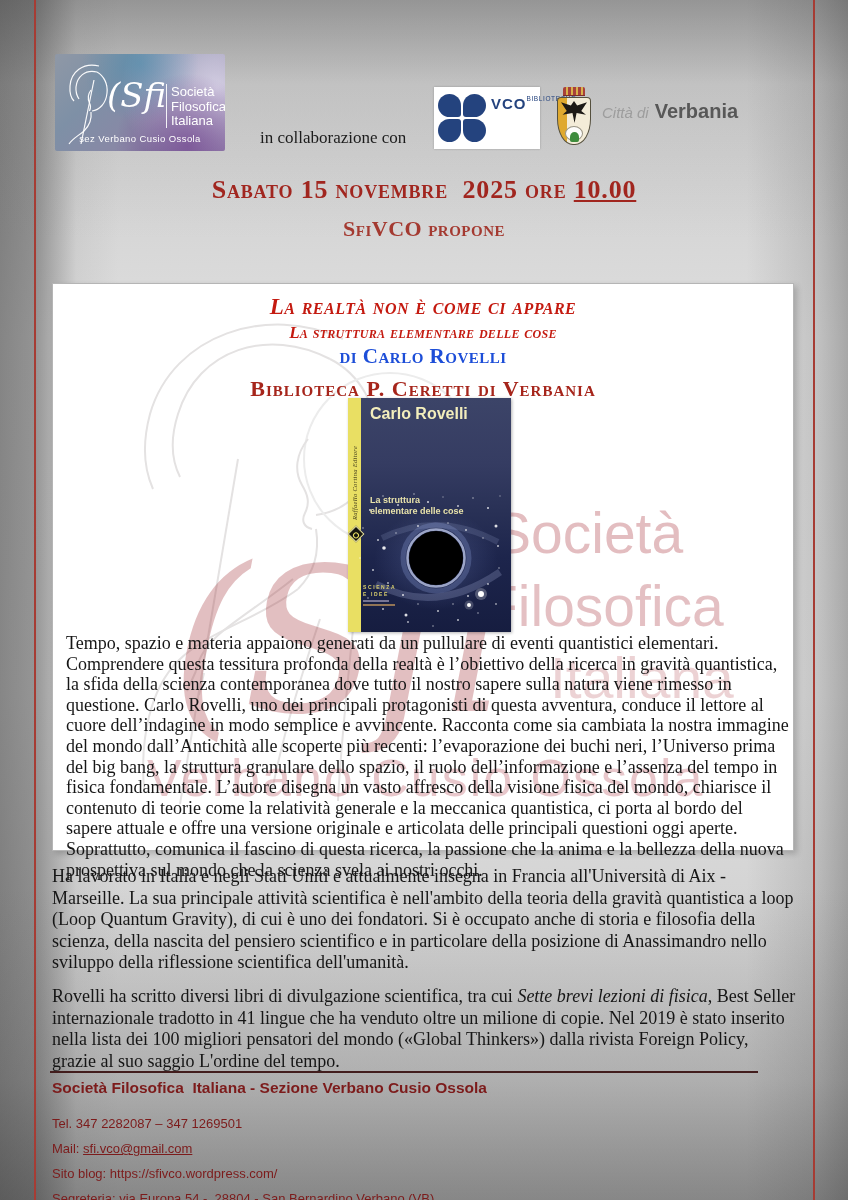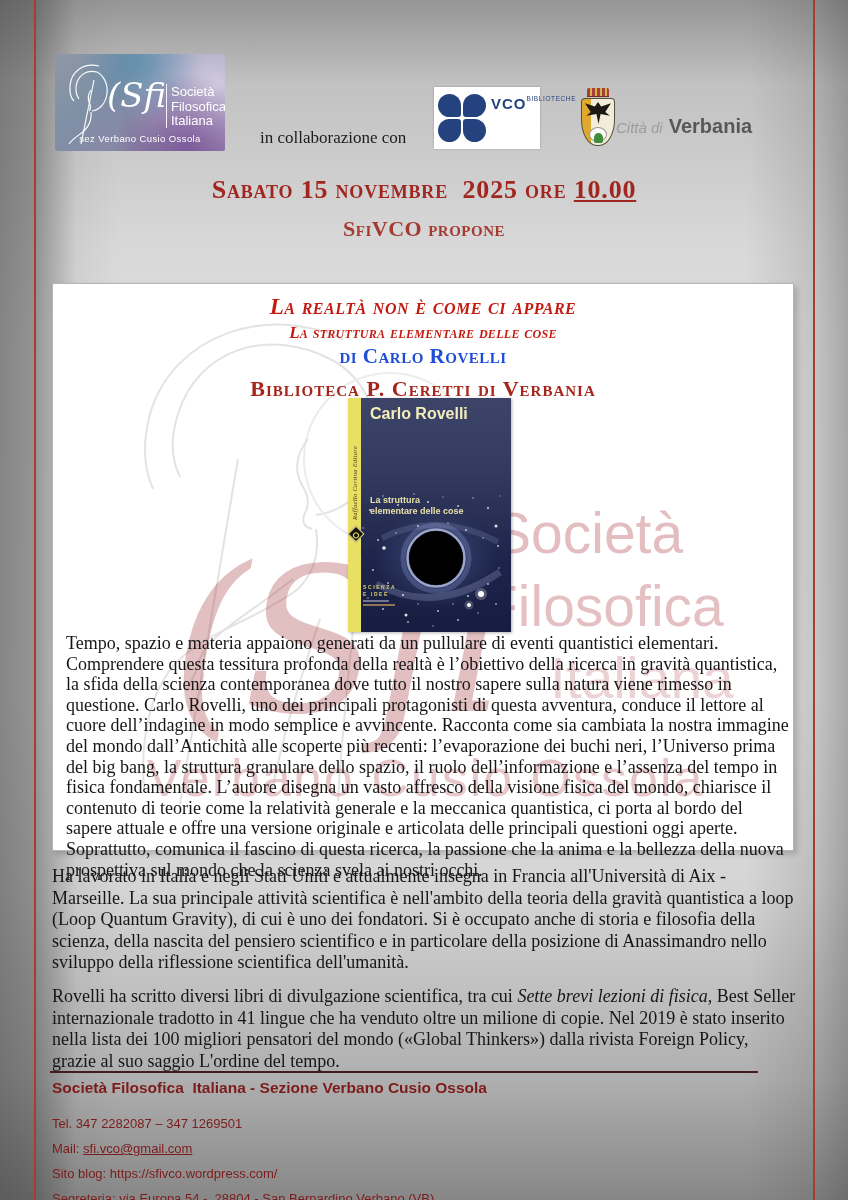--- a/index.html
+++ b/index.html
@@ -29,21 +29,21 @@
 
   .vco-logo{position:absolute;left:434px;top:87px;width:106px;height:62px;background:#fff;z-index:3;display:flex;align-items:center;padding:5px 4px;gap:5px;box-shadow:0 0 2px rgba(0,0,0,.25)}
   .clover{width:48px;height:48px;display:grid;grid-template-columns:23px 23px;grid-template-rows:23px 23px;gap:2px;flex:none}
   .petal{background:#24437e;border-radius:50%}
   .petal.tl{border-bottom-right-radius:3px}.petal.tr{border-bottom-left-radius:3px}
   .petal.bl{border-top-right-radius:3px}.petal.br{border-top-left-radius:3px}
   .vco-text{display:flex;flex-direction:row;justify-content:flex-end;height:46px;padding-bottom:2px}
   .vco-name{font:700 15px "Liberation Sans",sans-serif;color:#24437e;letter-spacing:1px}
   .vco-subt{font:400 6.5px "Liberation Sans",sans-serif;color:#24437e;letter-spacing:.6px}
 
-  .verbania-logo{position:absolute;left:580px;top:86px;height:66px;display:flex;align-items:center;z-index:3}
+  .verbania-logo{position:absolute;left:556px;top:86px;height:66px;display:flex;align-items:flex-start;gap:10px;z-index:3}
   .coa{position:relative;width:36px;height:64px;flex:none}
   .coa-crown{position:absolute;left:7px;top:1px;width:22px;height:9px;background:repeating-linear-gradient(to right,#a8403a 0 3px,#d8b14a 3px 5px);border-radius:2px 2px 0 0;border-bottom:1px solid #7c2c28}
   .coa-shield{position:absolute;left:1px;top:11px;width:34px;height:48px;border:1px solid #55503e;border-radius:4px 4px 16px 16px/4px 4px 26px 26px;overflow:hidden;background:linear-gradient(to right,#dfa92f 0 9px,#f3ecd8 9px)}
   .coa-eagle{position:absolute;left:3px;top:3px;width:26px;height:22px;background:#1d1a16;clip-path:polygon(50% 0,62% 20%,100% 6%,78% 46%,96% 62%,60% 54%,52% 100%,44% 54%,6% 62%,22% 46%,0 6%,38% 20%)}
   .coa-oval{position:absolute;left:50%;bottom:3px;width:18px;height:15px;margin-left:-9px;background:#fdfdfb;border-radius:50%;border:.5px solid #9a9585}
   .coa-tree{position:absolute;left:50%;bottom:2px;width:9px;height:10px;margin-left:-4.5px;background:#3e8c3c;border-radius:50% 50% 20% 20%}
   .ver-text{display:flex;align-items:baseline;gap:6px;margin-top:14px}
   .ver-citta{font:italic 400 15px "Liberation Sans",sans-serif;color:#9d9d9d}
   .ver-name{font:700 20px "Liberation Sans",sans-serif;color:#585858}
 

